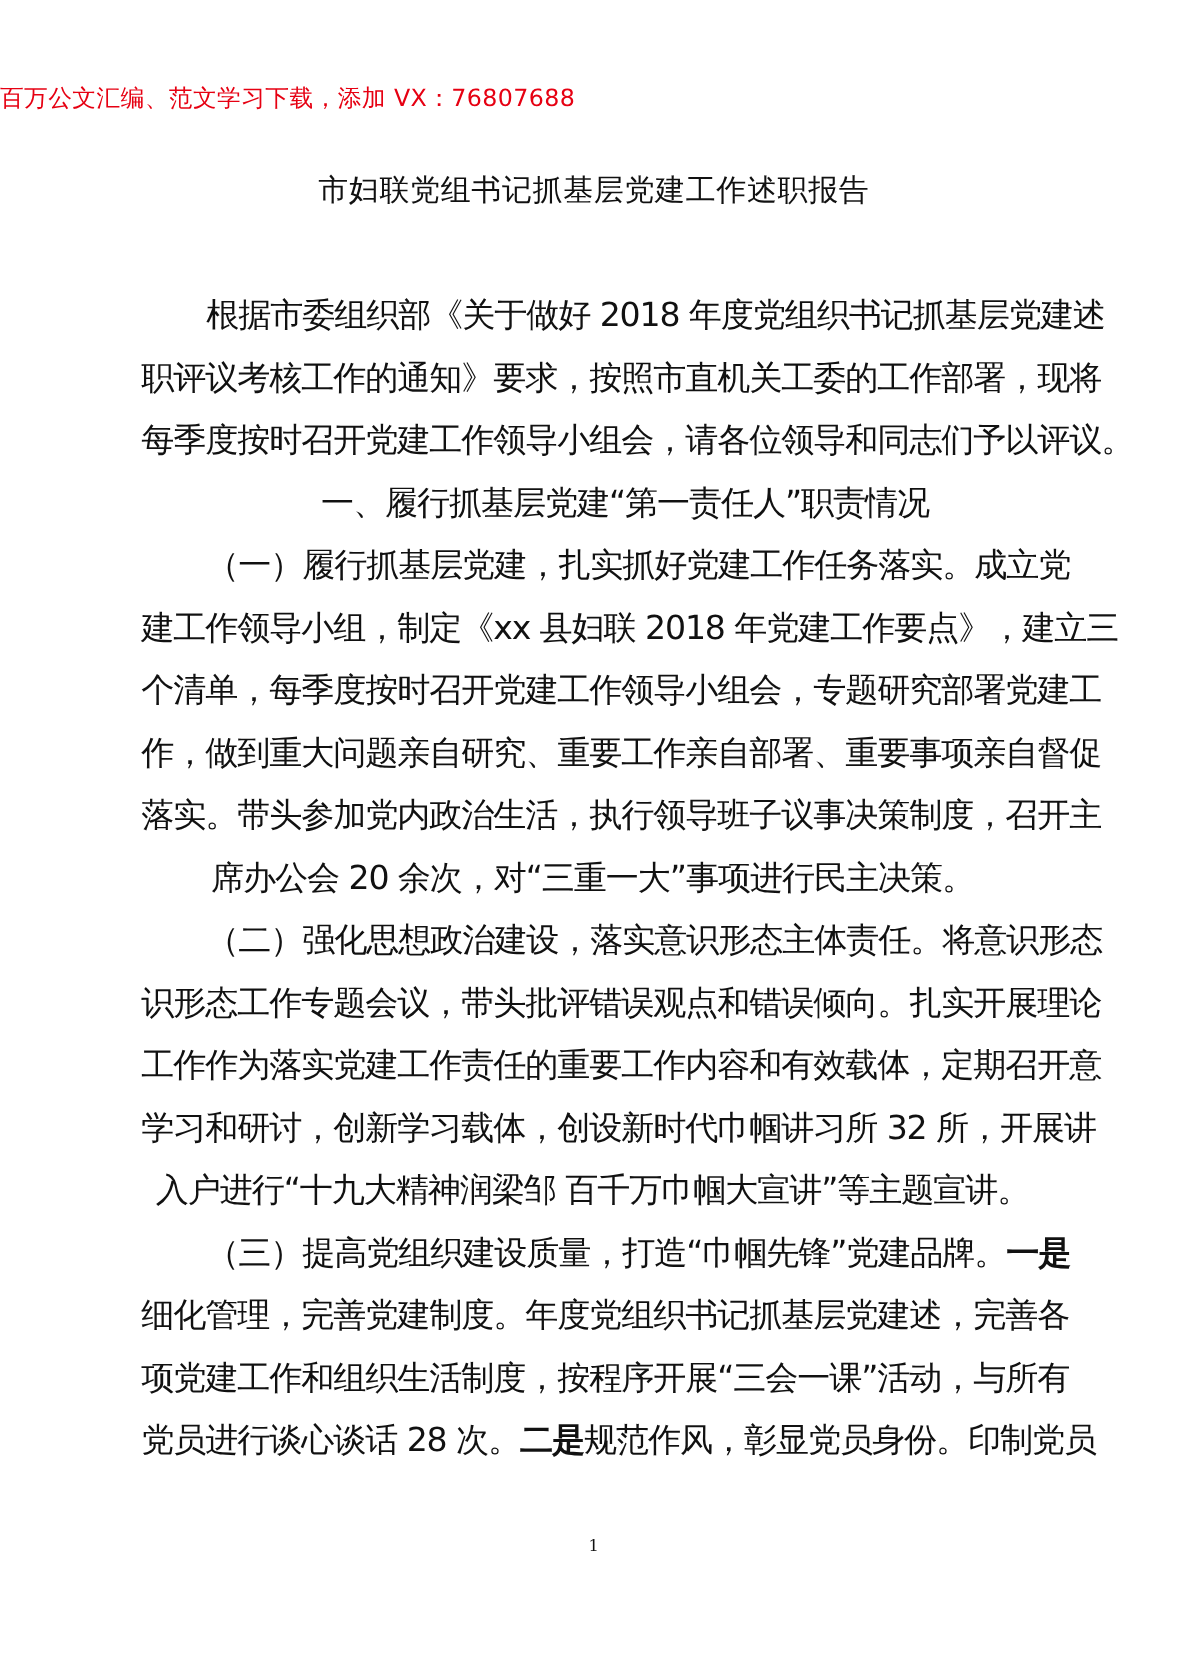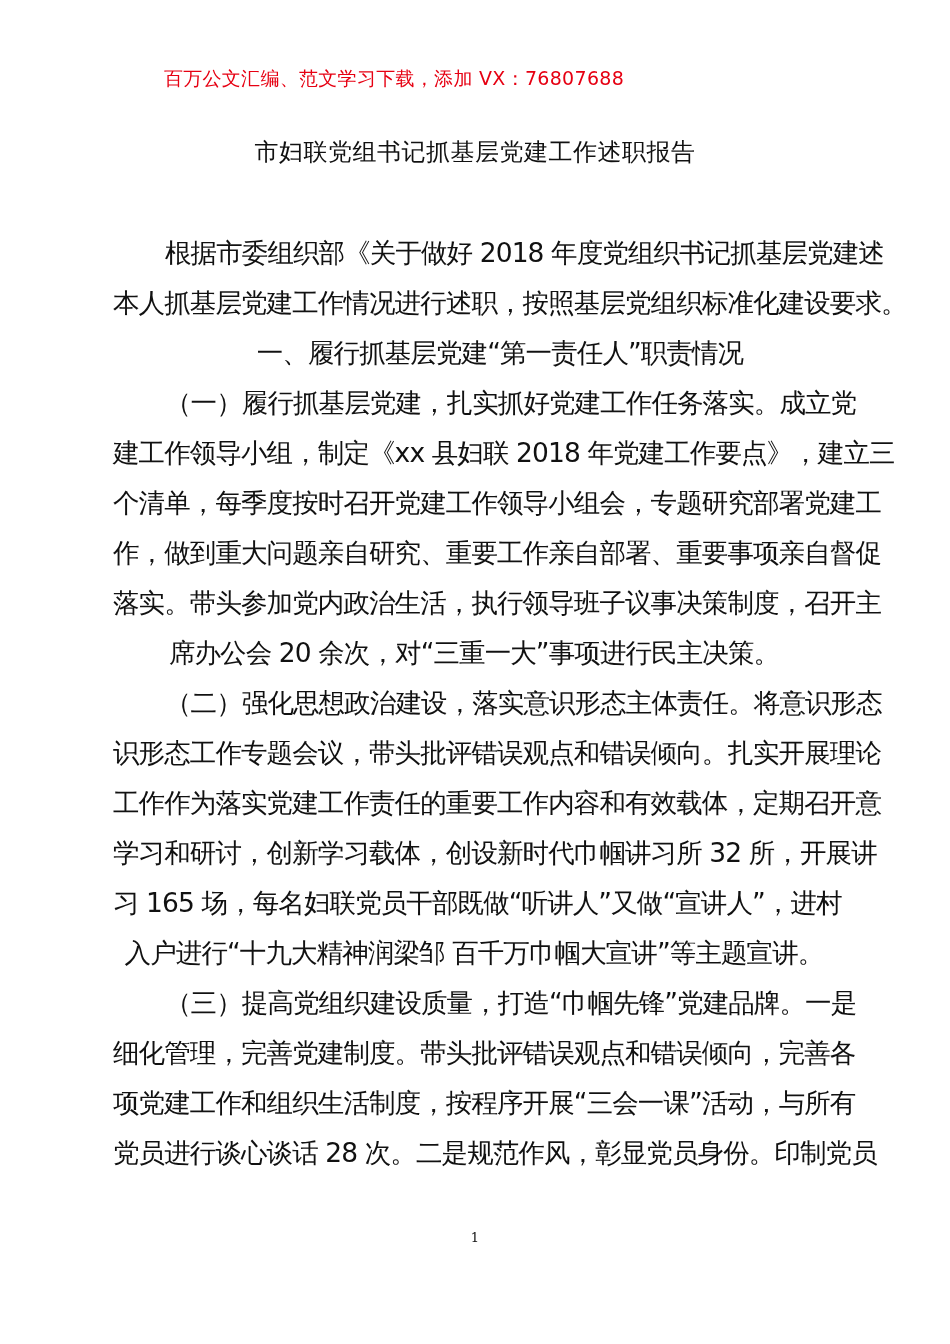--- a/index.html
+++ b/index.html
@@ -1,51 +1,51 @@
 <!DOCTYPE html>
 <html><head>
 <meta charset="utf-8">
 <style>
   html, body { margin: 0; padding: 0; background: #ffffff; }
   body { width: 950px; height: 1344px; position: relative; overflow: hidden;
          font-family: "DejaVu Sans", "Liberation Sans", sans-serif; color: #111; }
-  .header { position: absolute; top: 66px; left: 0; width: 788px; text-align: center;
+  .header { position: absolute; top: 66px; left: 0; width: 788px; text-align: left;
             font-size: 19px; color: #e60012; letter-spacing: 0.3px; }
   .title { position: absolute; top: 136px; left: 0; width: 950px; text-align: center;
            font-size: 24px; color: #111; letter-spacing: 0.5px; }
   .body { position: absolute; top: 228px; left: 113px; width: 722px; text-align: center; }
   .line { height: 50px; line-height: 50px; font-size: 26.5px; white-space: nowrap;
           letter-spacing: -0.9px; color: #111; }
   .indent { padding-left: 52px; }
-  .b { font-weight: normal; }
+  .b { font-weight: bold; }
   .page-num { position: absolute; top: 1230px; left: 0; width: 950px; text-align: center;
               font-family: "DejaVu Serif", serif; font-size: 13px; color: #111; }
 </style>
 </head>
 <body>
 
 <div class="header">百万公文汇编、范文学习下载，添加 VX：76807688</div>
 
 <div class="title">市妇联党组书记抓基层党建工作述职报告</div>
 
 <div class="body">
   <div class="line indent">根据市委组织部《关于做好 2018 年度党组织书记抓基层党建述</div>
-  <div class="line">本人抓基层党建工作情况进行述职，按照基层党组织标准化建设要求。</div>
+  <div class="line">职评议考核工作的通知》要求，按照市直机关工委的工作部署，现将</div>
+  <div class="line">每季度按时召开党建工作领导小组会，请各位领导和同志们予以评议。</div>
   <div class="line indent">一、履行抓基层党建“第一责任人”职责情况</div>
   <div class="line indent">（一）履行抓基层党建，扎实抓好党建工作任务落实。成立党</div>
   <div class="line">建工作领导小组，制定《xx 县妇联 2018 年党建工作要点》，建立三</div>
   <div class="line">个清单，每季度按时召开党建工作领导小组会，专题研究部署党建工</div>
   <div class="line">作，做到重大问题亲自研究、重要工作亲自部署、重要事项亲自督促</div>
   <div class="line">落实。带头参加党内政治生活，执行领导班子议事决策制度，召开主</div>
   <div class="line">席办公会 20 余次，对“三重一大”事项进行民主决策。</div>
   <div class="line indent">（二）强化思想政治建设，落实意识形态主体责任。将意识形态</div>
   <div class="line">识形态工作专题会议，带头批评错误观点和错误倾向。扎实开展理论</div>
   <div class="line">工作作为落实党建工作责任的重要工作内容和有效载体，定期召开意</div>
   <div class="line">学习和研讨，创新学习载体，创设新时代巾帼讲习所 32 所，开展讲</div>
-  <div class="line">习 165 场，每名妇联党员干部既做“听讲人”又做“宣讲人”，进村</div>
   <div class="line">入户进行“十九大精神润梁邹 百千万巾帼大宣讲”等主题宣讲。</div>
   <div class="line indent"><span>（三）提高党组织建设质量，打造“巾帼先锋”党建品牌。</span><span class="b">一是</span></div>
-  <div class="line">细化管理，完善党建制度。带头批评错误观点和错误倾向，完善各</div>
+  <div class="line">细化管理，完善党建制度。年度党组织书记抓基层党建述，完善各</div>
   <div class="line">项党建工作和组织生活制度，按程序开展“三会一课”活动，与所有</div>
   <div class="line"><span>党员进行谈心谈话 28 次。</span><span class="b">二是</span><span>规范作风，彰显党员身份。印制党员</span></div>
 </div>
 
 <div class="page-num">1</div>
 
 </body></html>

